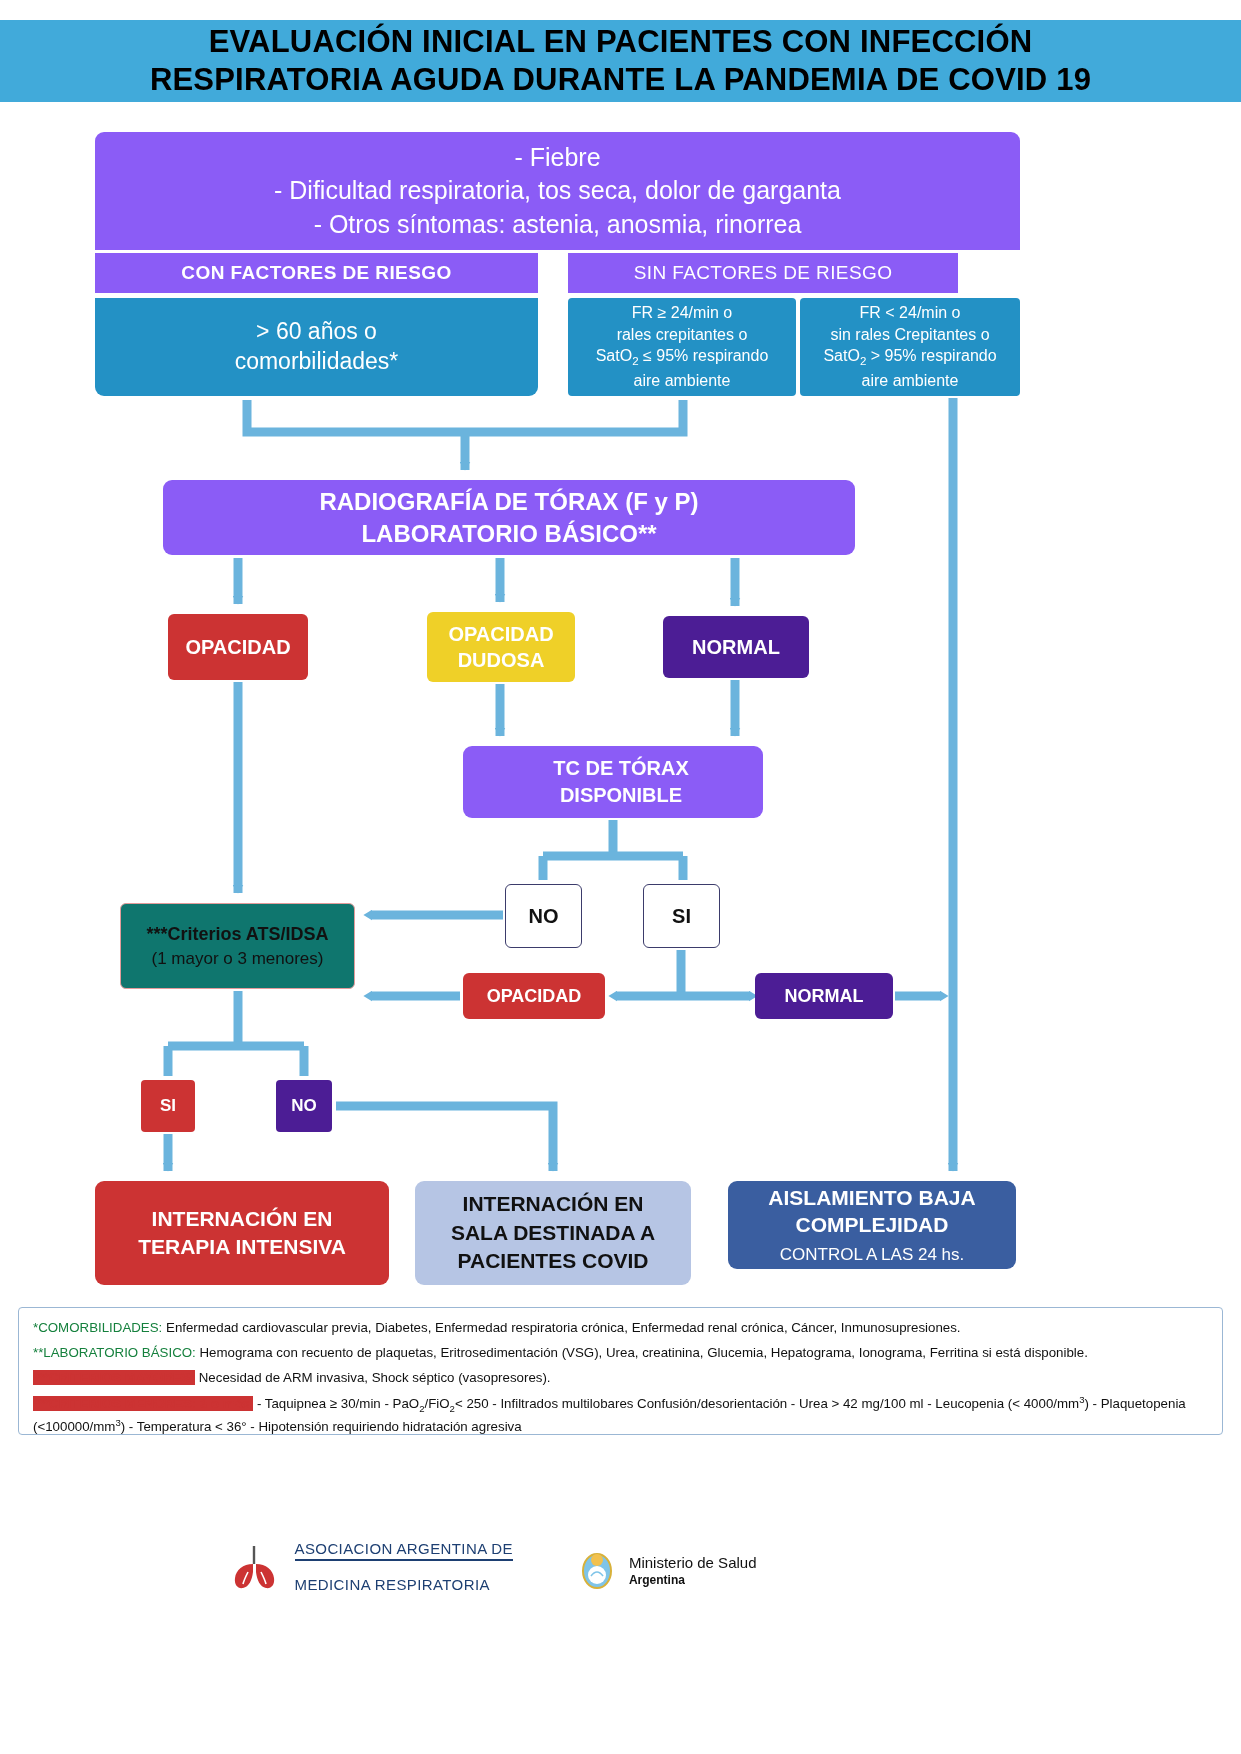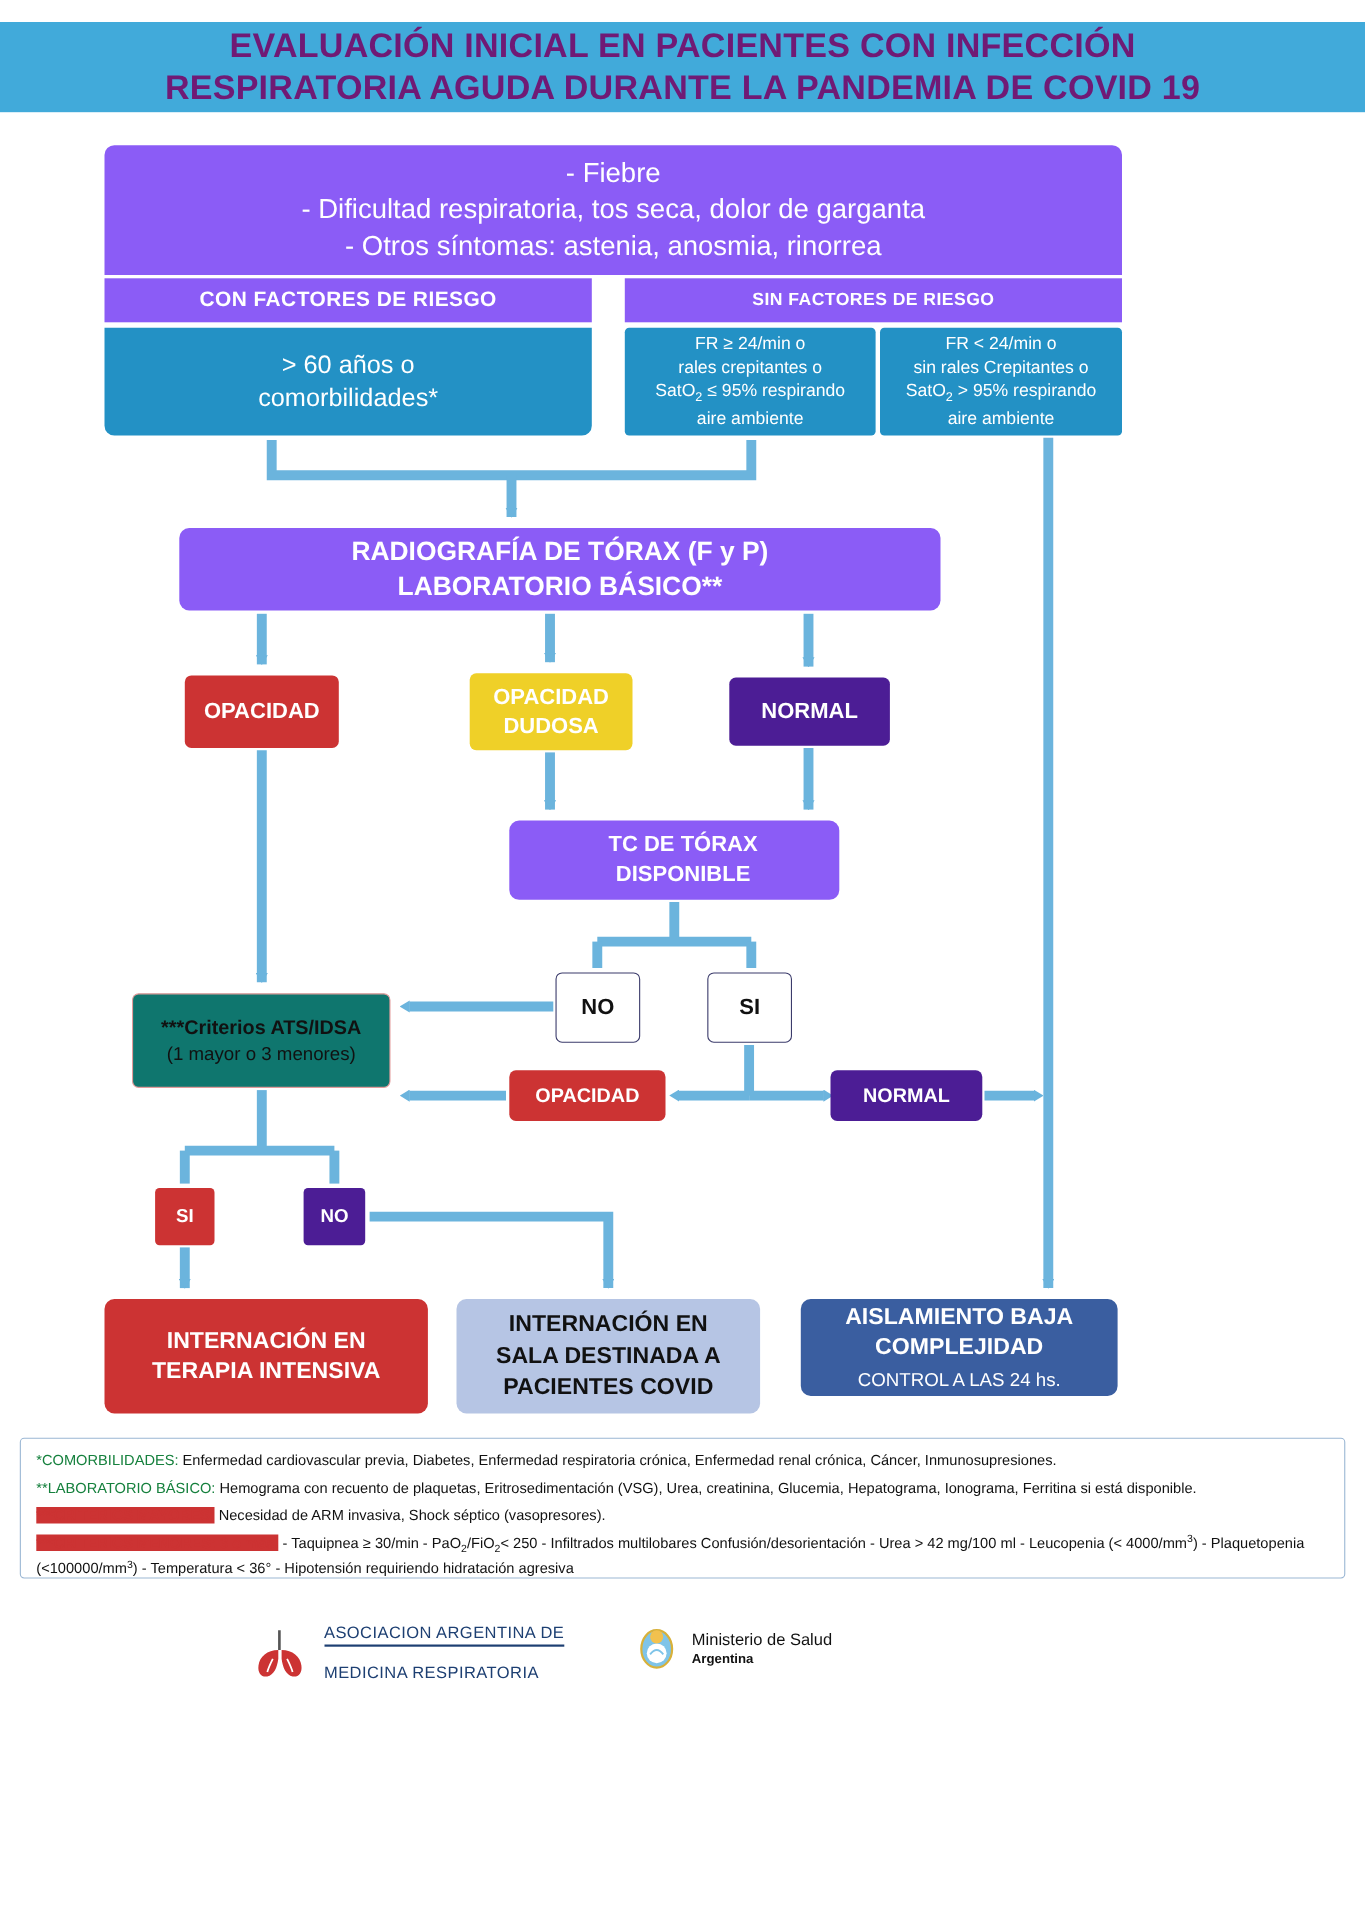--- a/index.html
+++ b/index.html
@@ -12,21 +12,21 @@
   }
   .page{position:relative;width:1241px;height:1754px;}
 
   
   .header{
     position:absolute;left:0;top:20px;width:1241px;height:82px;
     background:#41aada;
     display:flex;align-items:center;justify-content:center;
   }
   .header h1{
-    margin:0;color:#701a75;font-size:31px;font-weight:bold;
+    margin:0;color:#000000;font-size:31px;font-weight:bold;
     line-height:1.22;text-align:center;letter-spacing:.2px;
   }
 
   
   .box{position:absolute;box-sizing:border-box;display:flex;
        flex-direction:column;align-items:center;justify-content:center;
        text-align:center;}
 
   .dark{background:#8b5cf6;color:#fff;}
   .mid{background:#2391c5;color:#fff;}
@@ -43,22 +43,22 @@
   .r3{border-radius:4px;}
 
   
   #symptoms{left:95px;top:132px;width:925px;height:118px;
             font-size:25px;line-height:1.33;font-weight:normal;
             border-radius:9px 9px 0 0;}
   #symptoms div{white-space:nowrap;}
 
   #con-riesgo{left:95px;top:253px;width:443px;height:40px;
               font-size:19px;font-weight:bold;letter-spacing:.4px;}
-  #sin-riesgo{left:568px;top:253px;width:452px;height:40px;
-              font-size:16px;font-weight:bold;letter-spacing:.4px;}
+  #sin-riesgo{left:568px;top:253px;width:390px;height:40px;
+              font-size:19px;font-weight:normal;letter-spacing:.4px;}
 
   #edad{left:95px;top:298px;width:443px;height:98px;
         font-size:23px;line-height:1.3;border-radius:0 0 9px 9px;}
   #fr-alto{left:568px;top:298px;width:228px;height:98px;
            font-size:16px;line-height:1.37;}
   #fr-bajo{left:800px;top:298px;width:220px;height:98px;
            font-size:16px;line-height:1.37;}
 
   #rx{left:163px;top:480px;width:692px;height:75px;
       font-size:24px;font-weight:bold;line-height:1.32;}
@@ -109,21 +109,21 @@
     font-size:13.3px;line-height:1.5;color:#111;
   }
   .notes p{margin:0 0 5px 0;}
   .notes b.teal{color:#15803d;font-weight:normal;}
   .notes b.red{color:#cc3333;font-weight:bold;}
   sub{font-size:.72em;}
   sup{font-size:.72em;}
 
   
   .footer{position:absolute;left:0;top:1475px;width:983px;height:120px;
-          display:flex;align-items:flex-start;justify-content:center;gap:62px;}
+          display:flex;align-items:flex-end;justify-content:center;gap:62px;}
   .logo{display:flex;align-items:center;gap:10px;}
   .aamr-text{font-size:15px;color:#1d3f72;line-height:1.35;
              font-family:"Liberation Sans",sans-serif;}
   .aamr-text .l1{letter-spacing:.4px;}
   .aamr-text .l2{letter-spacing:.4px;border-top:2px solid #1d3f72;padding-top:14px;}
   .msal-text{font-size:15px;color:#111;line-height:1.25;}
   .msal-text .m1{font-weight:normal;}
   .msal-text .m2{font-weight:bold;font-size:12px;}
 
   

